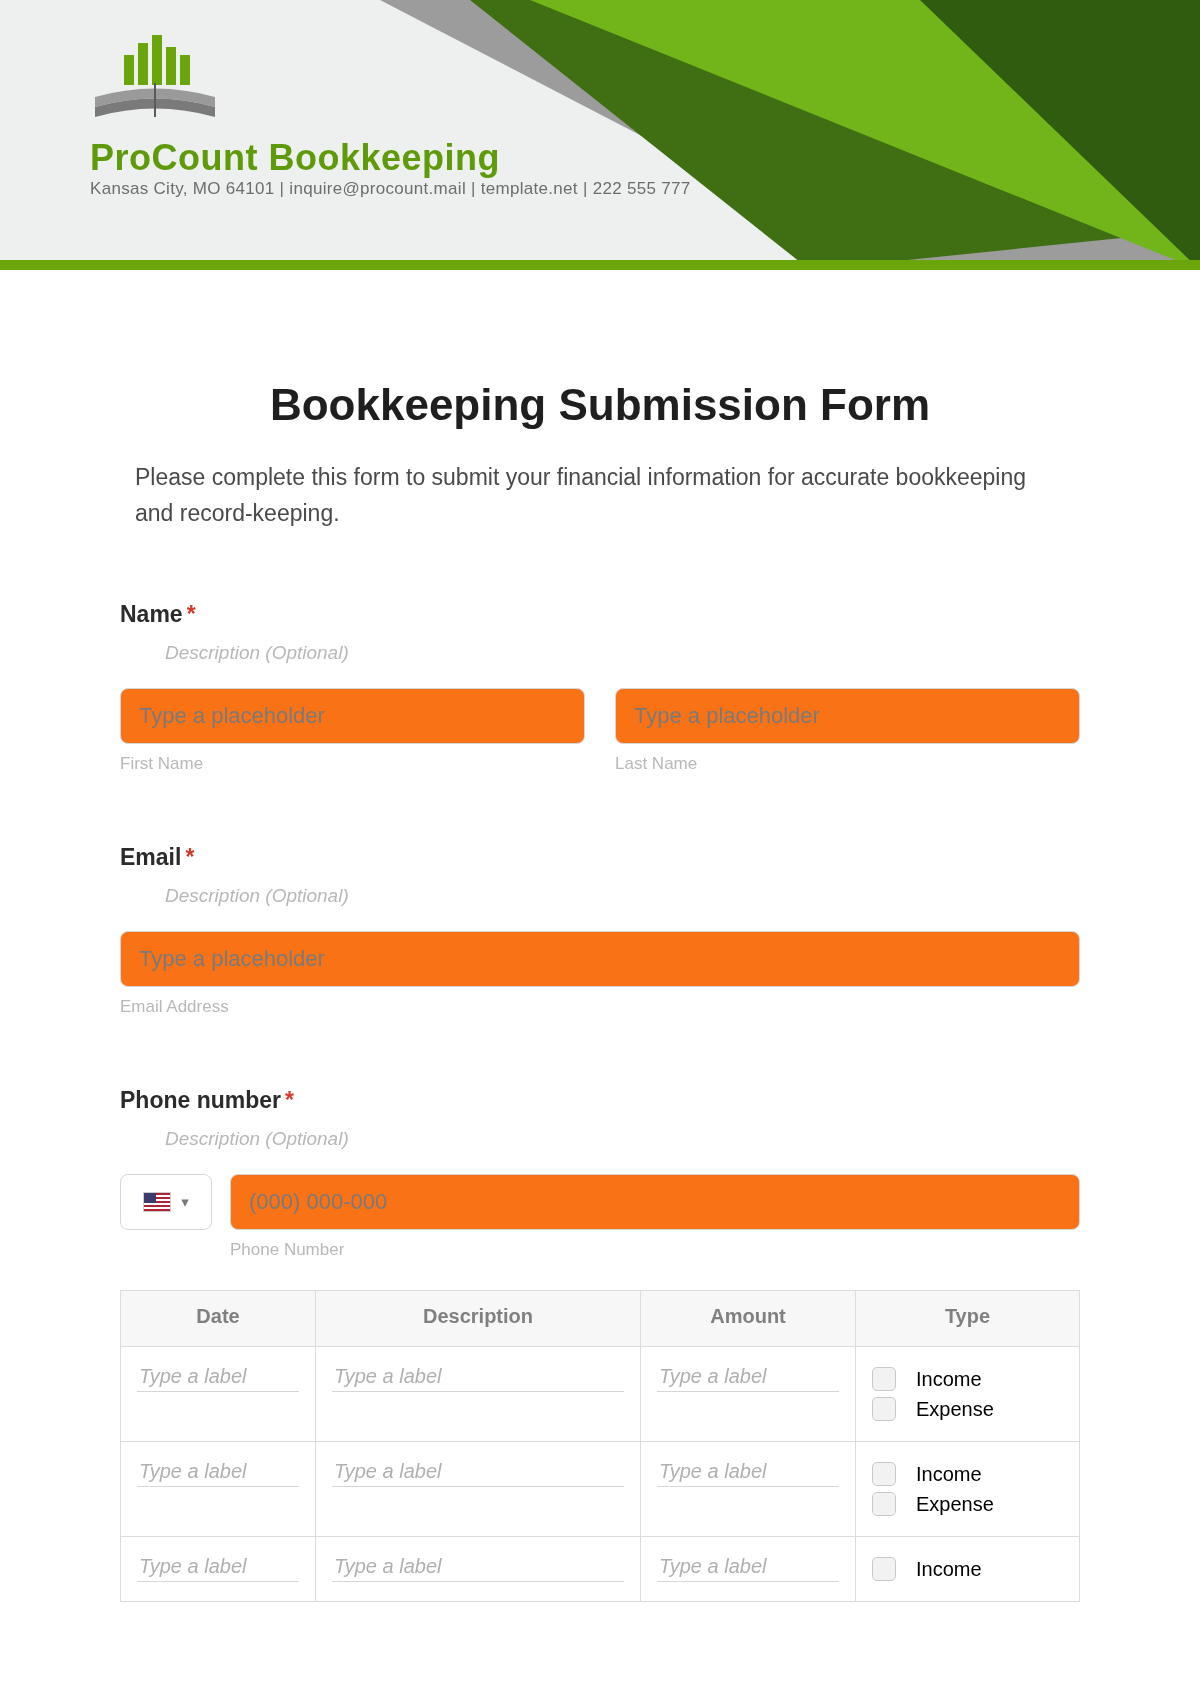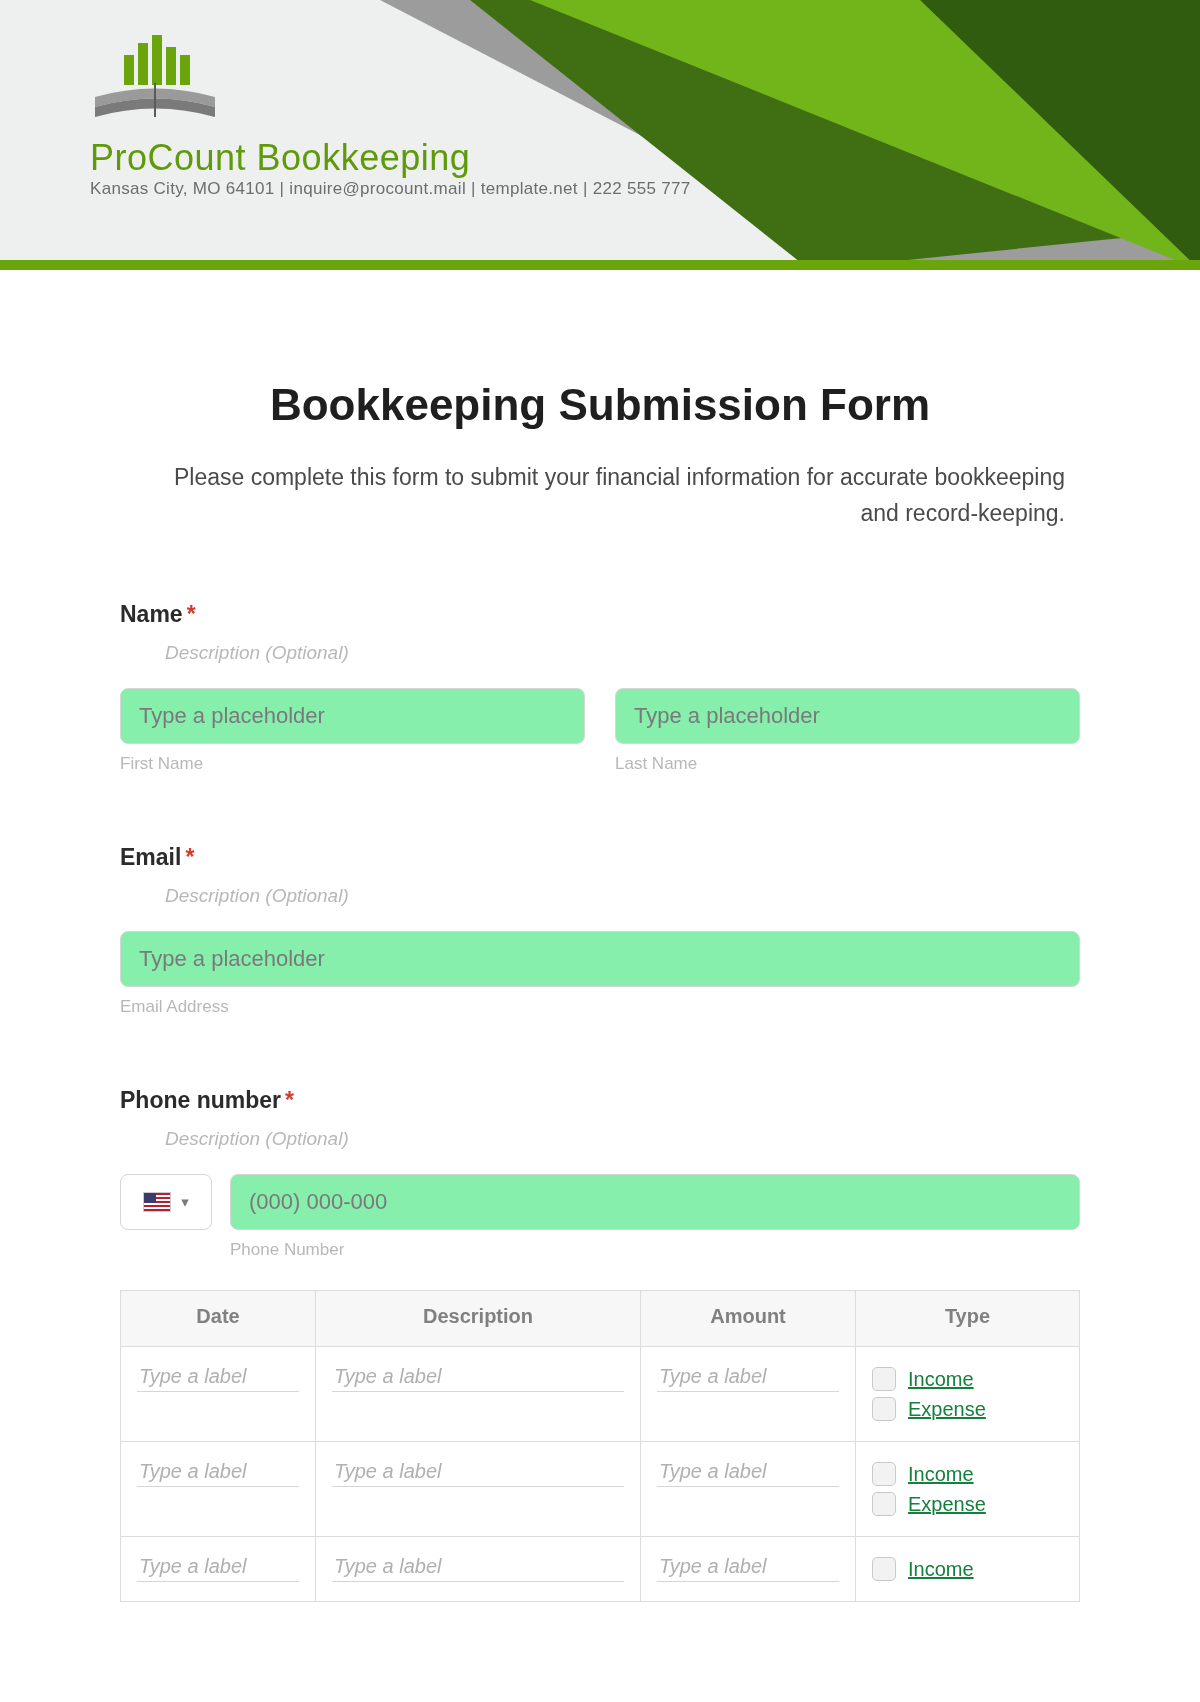--- a/index.html
+++ b/index.html
@@ -18,42 +18,42 @@
     position: absolute;
     left: 90px;
     top: 25px;
     width: 700px;
   }
   .brand-name {
     font-size: 36px;
     color: #5f9a0a;
     margin-top: 8px;
     letter-spacing: 0.5px;
-    font-weight: 400;
+    font-weight: 700;
   }
   .brand-meta {
     font-size: 17px;
     color: #6d6d6d;
     margin-top: 0;
     letter-spacing: 0.3px;
   }
   
   .page {
     width: 960px;
     margin: 0 auto;
     padding-top: 110px;
   }
   .form-title {
     text-align: center;
     font-size: 44px;
     font-weight: 700;
     color: #1f1f1f;
   }
   .form-intro {
-    text-align: right;
+    text-align: left;
     font-size: 23px;
     color: #4a4a4a;
     margin: 30px auto 0;
     line-height: 1.55;
     max-width: 930px;
   }
   .field-group { margin-top: 70px; }
   .field-label {
     font-size: 23px;
     font-weight: 600;
@@ -74,21 +74,21 @@
   }
   .input-wrap { flex: 1; display: flex; flex-direction: column; }
   .text-input {
     width: 100%;
     height: 56px;
     border: 1px solid #d6d6d6;
     border-radius: 8px;
     font-size: 22px;
     padding: 0 18px;
     color: #4a4a4a;
-    background: #86efac;
+    background: #f97316;
   }
   .text-input::placeholder { color: #7a7a7a; }
   .sub-label {
     font-size: 17px;
     color: #b8b8b8;
     margin-top: 10px;
   }
   
   .phone-row { display: flex; gap: 18px; margin-top: 24px; align-items: flex-start; }
   .country-select {
@@ -148,25 +148,24 @@
     font-size: 20px;
     font-style: italic;
     color: #b0b0b0;
     padding: 4px 2px 3px;
     background: transparent;
   }
   .cell-input::placeholder { color: #b0b0b0; font-style: italic; }
   .check-line {
     display: flex;
     align-items: center;
-    gap: 12px;
+    gap: 20px;
     margin: 6px 0;
     font-size: 20px;
-    color: #15803d;
-    text-decoration: underline;
+    color: #000000;
   }
   .check-box {
     width: 24px; height: 24px;
     border: 1px solid #c9c9c9;
     border-radius: 5px;
     background: #f2f2f2;
     cursor: pointer;
   }
   
   col.c-date { width: 195px; }

